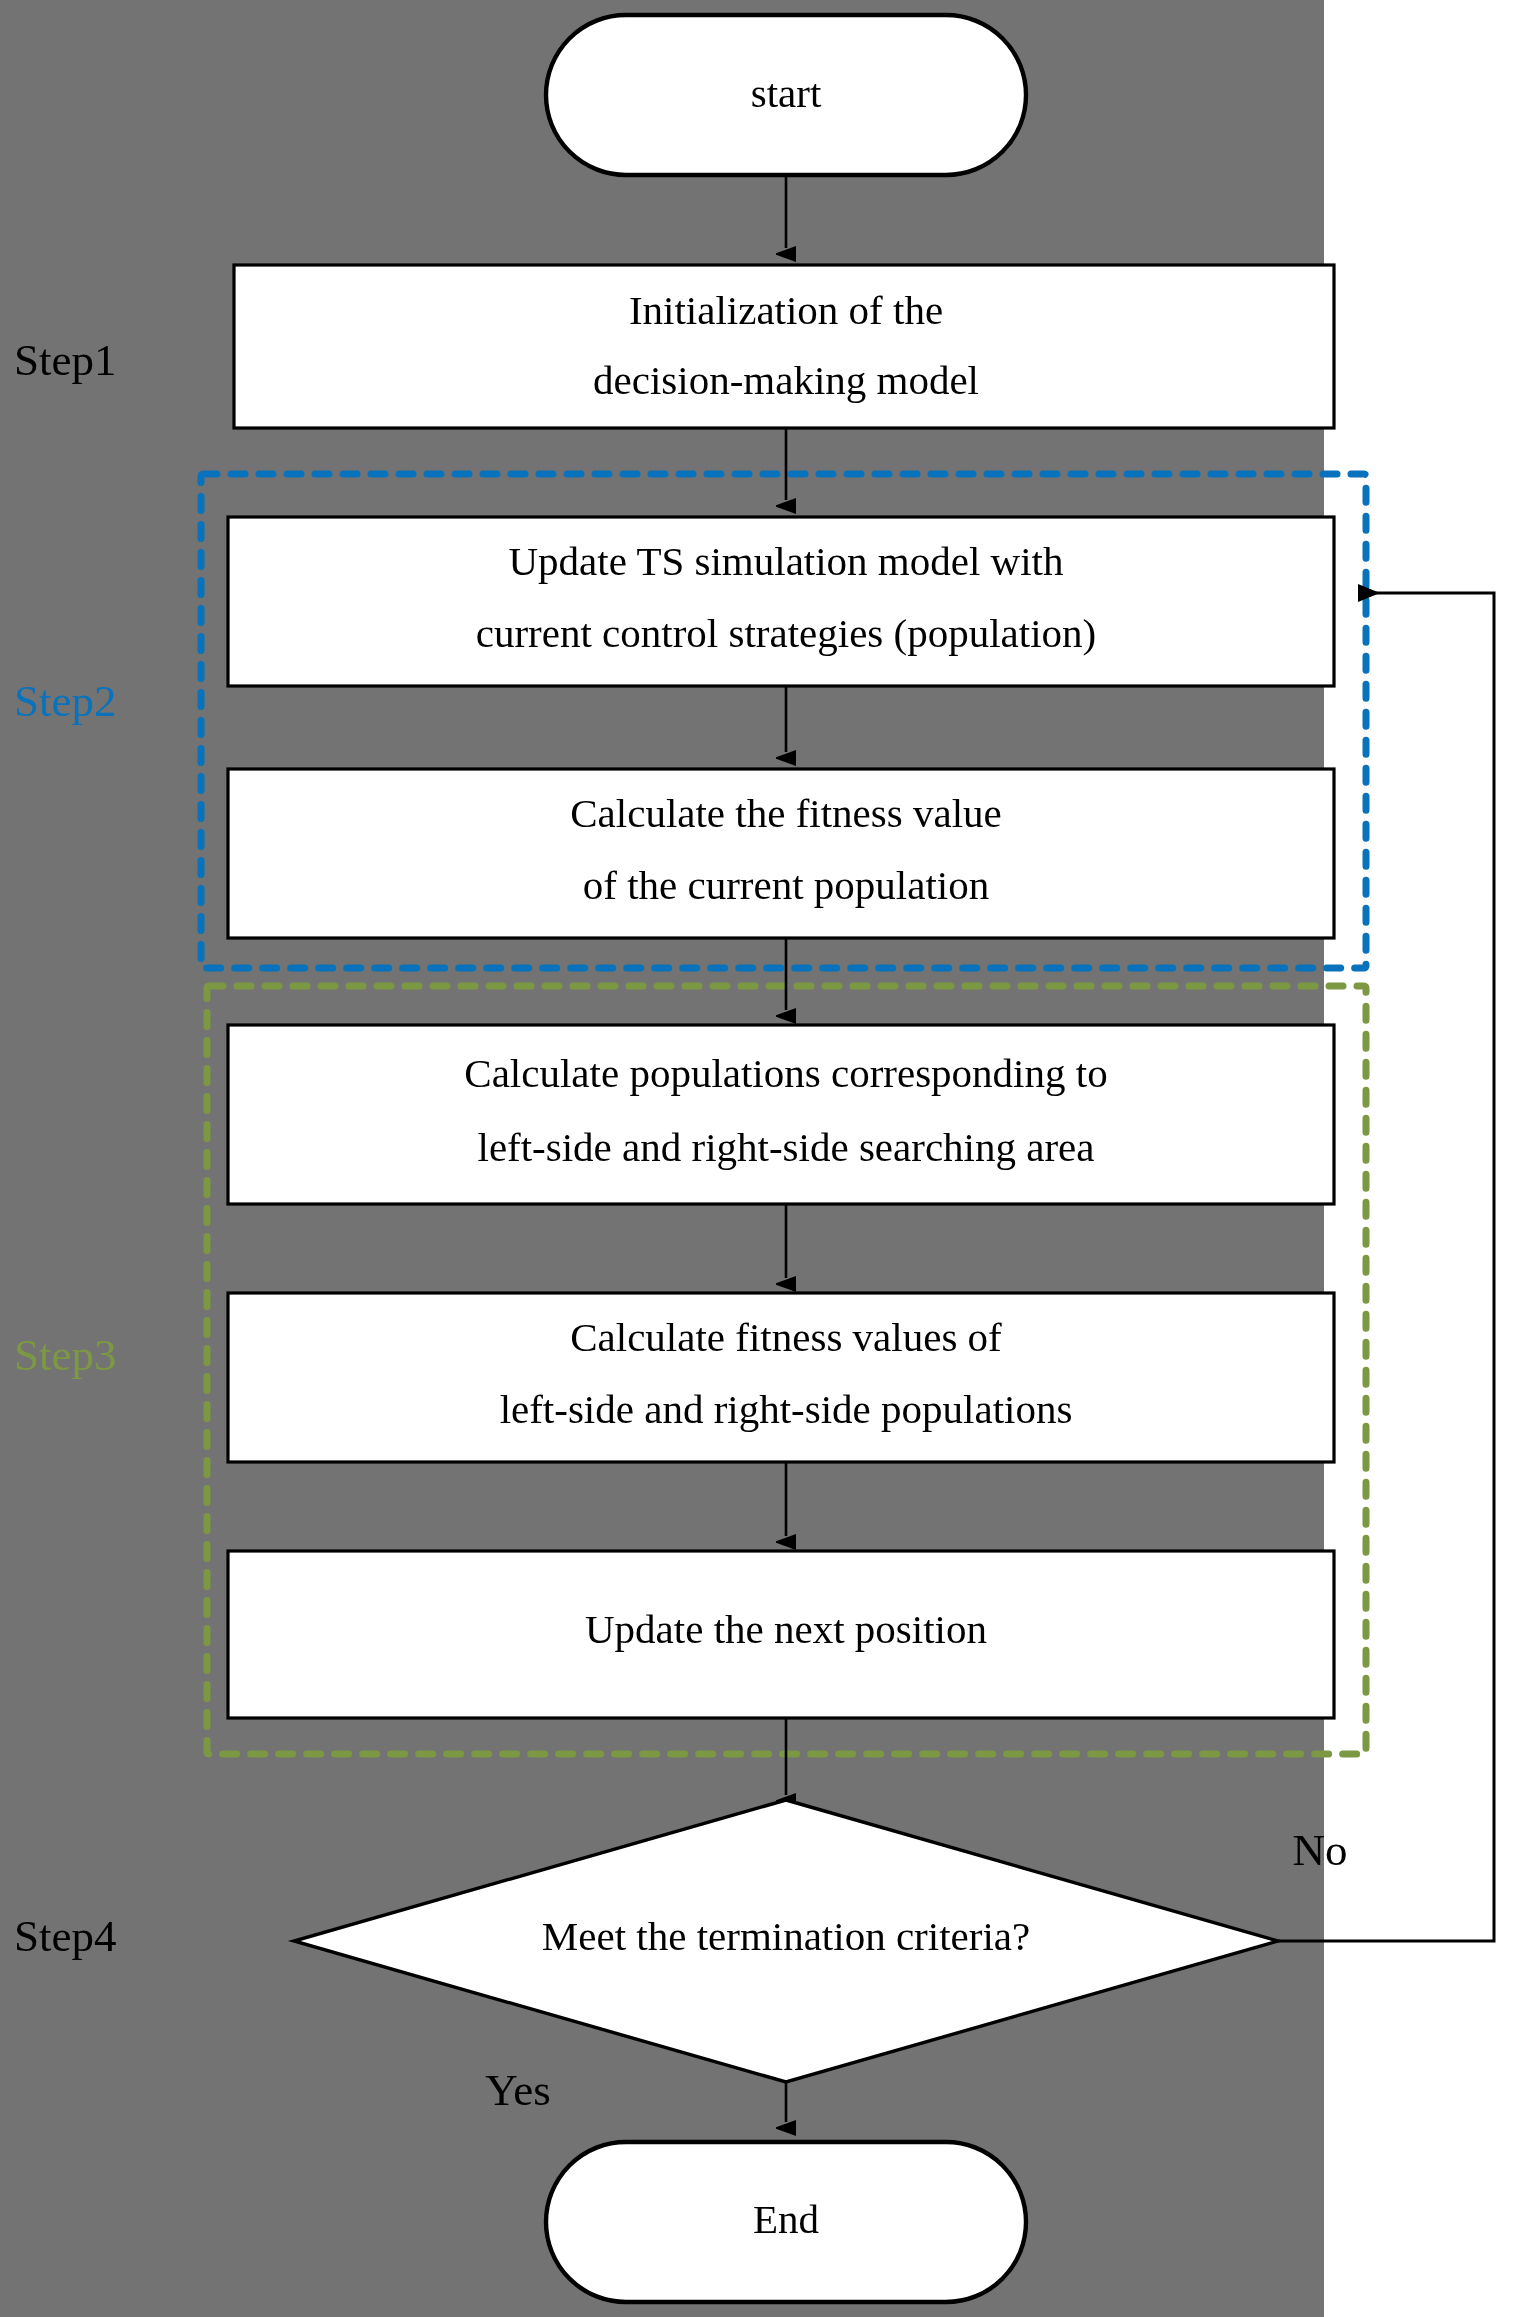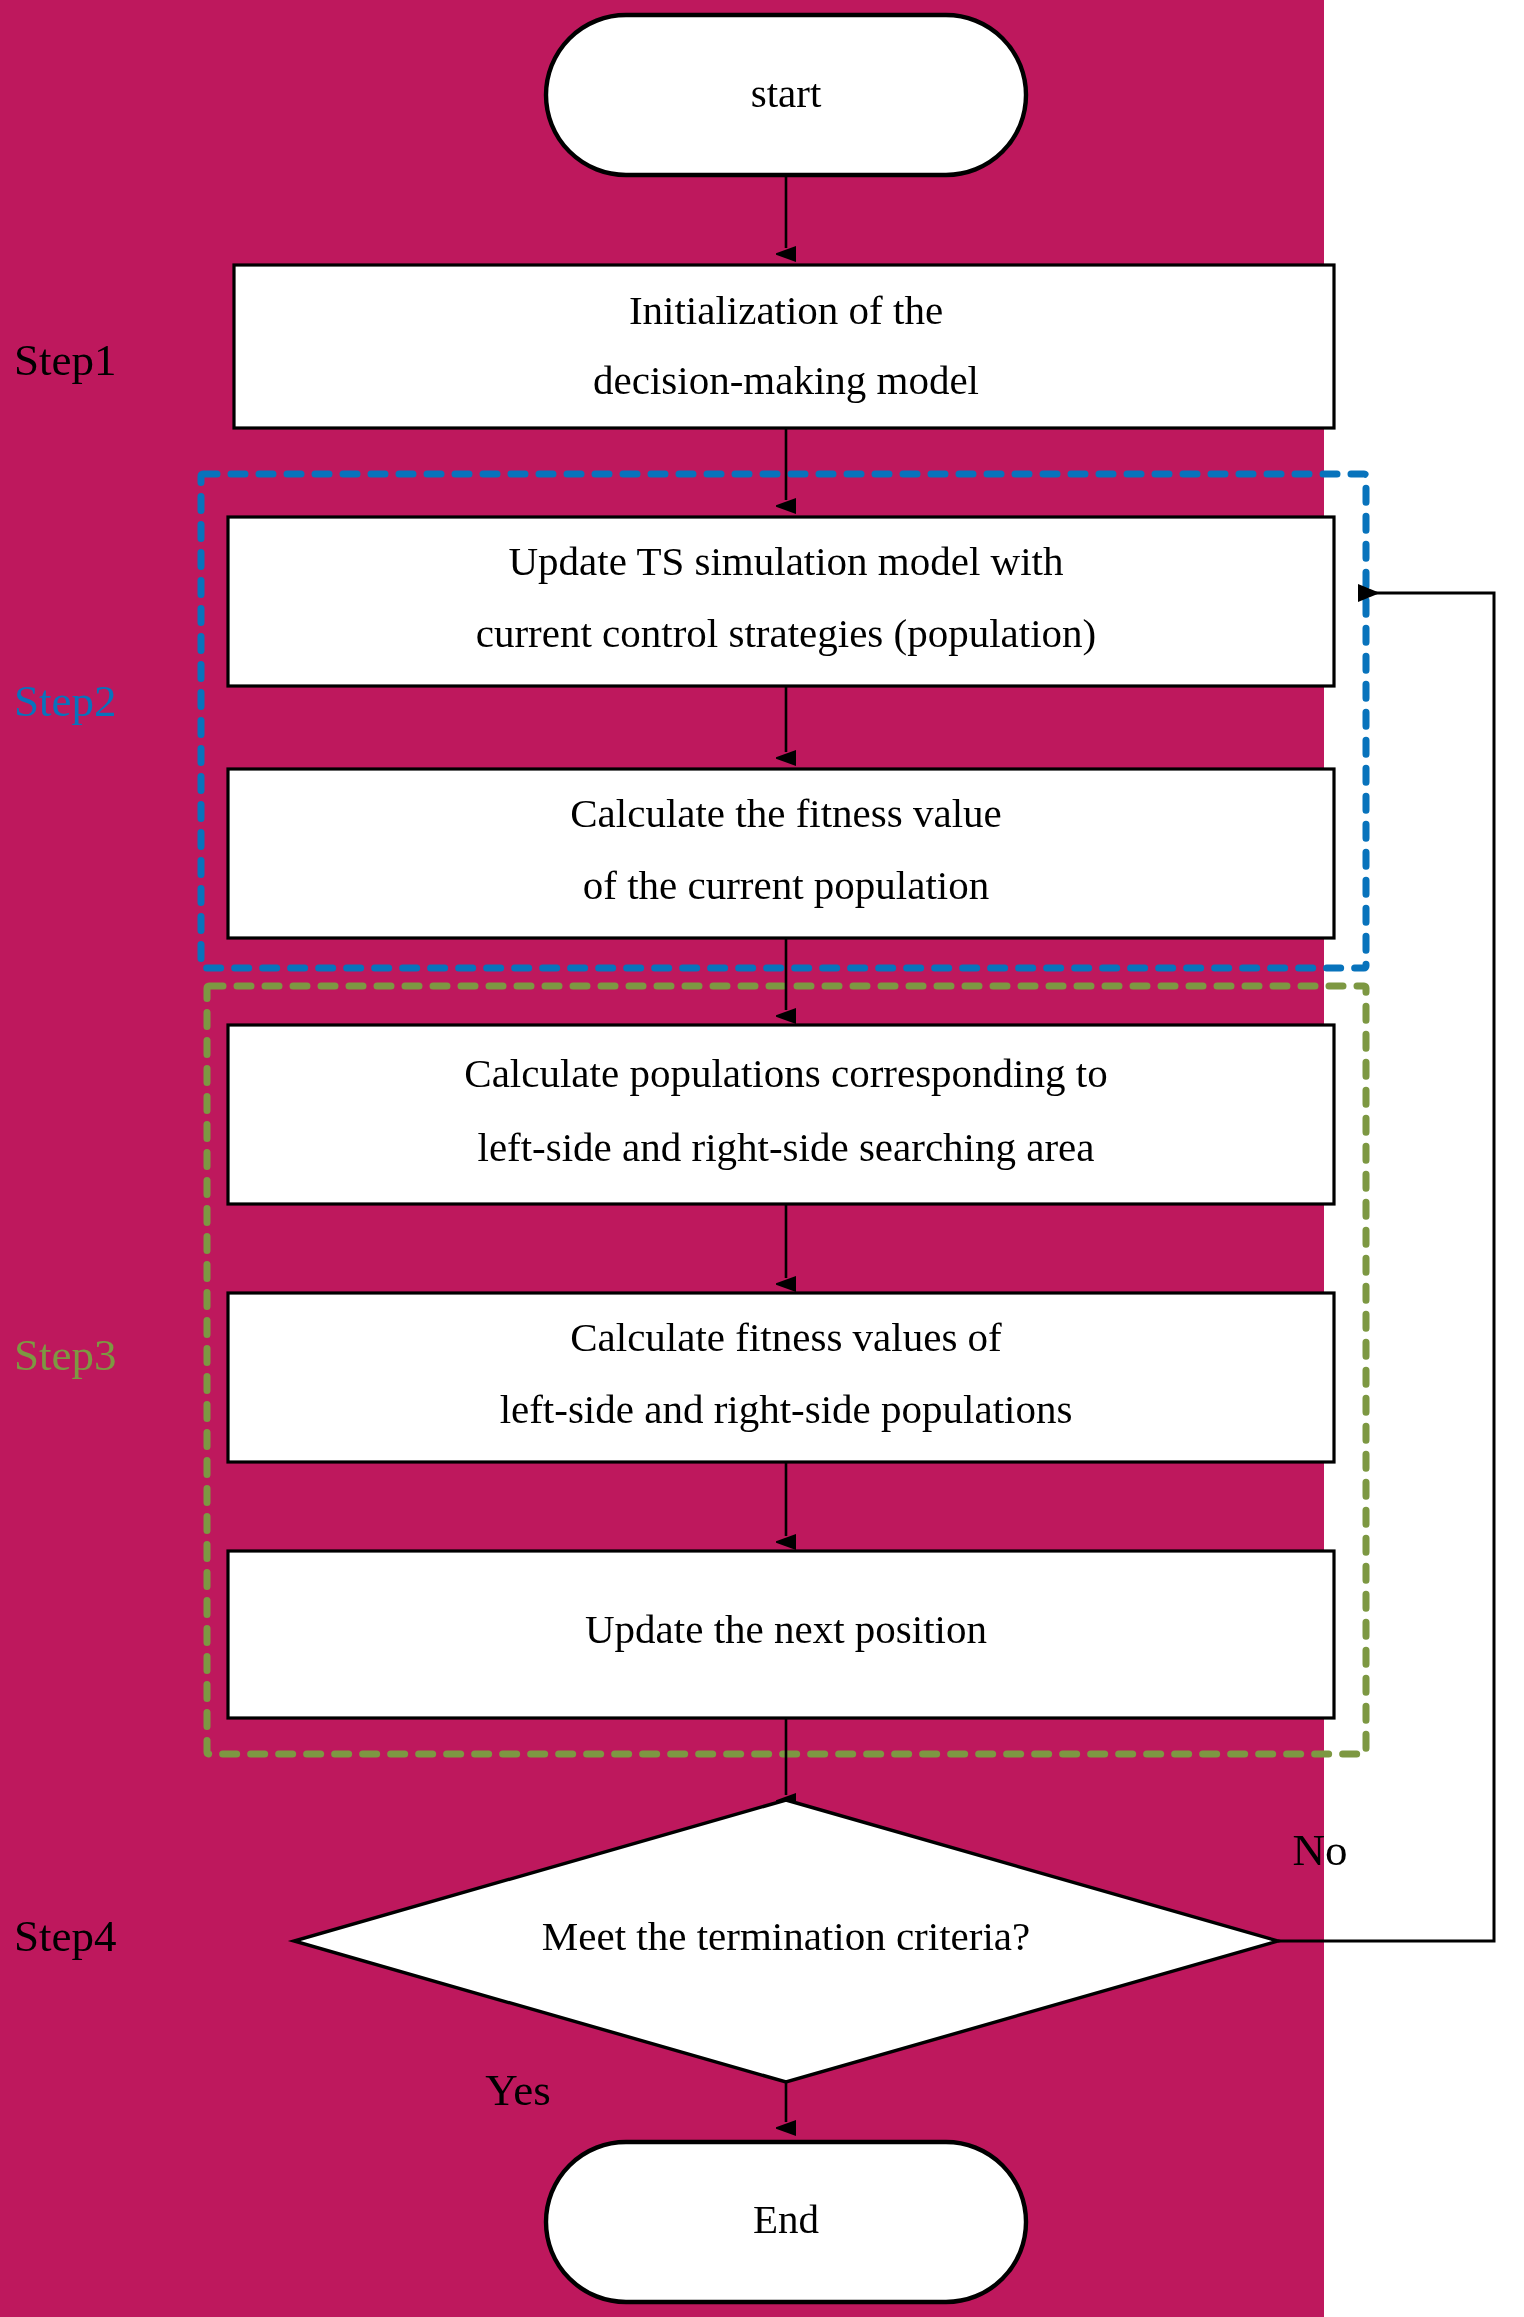--- a/index.html
+++ b/index.html
@@ -10,21 +10,21 @@
   body {
     width: 1524px;
     height: 2317px;
     font-family: "Liberation Serif", "DejaVu Serif", serif;
     overflow: hidden;
   }
   #flowchart-root {
     position: relative;
     width: 1324px;
     height: 2317px;
-    background: #be185d;
+    background: #737373;
   }
   svg#flow-svg {
     position: absolute;
     top: 0;
     left: 0;
     width: 1524px;
     height: 2317px;
   }
   .node-text {
     font-family: "Liberation Serif", "DejaVu Serif", serif;

